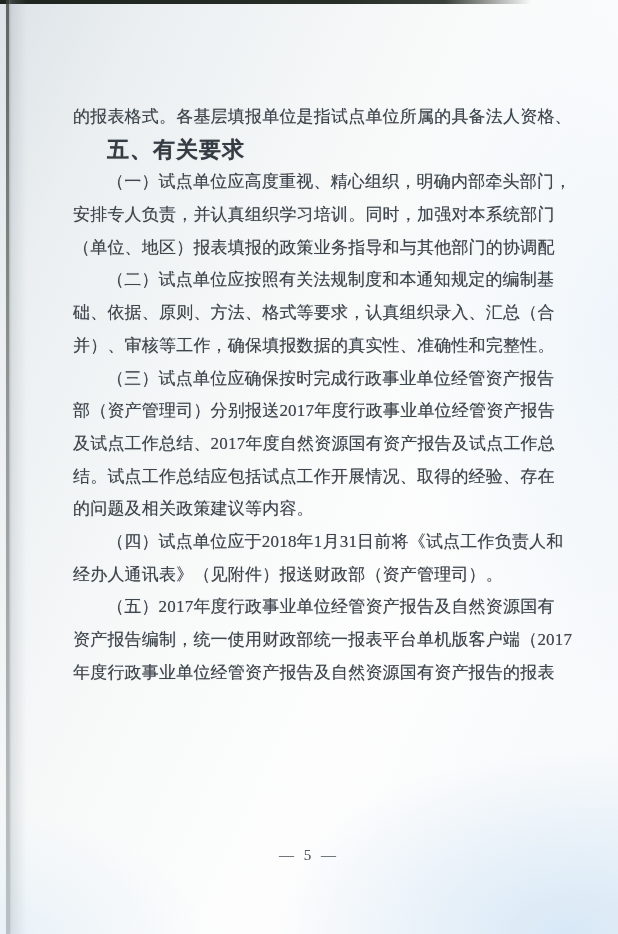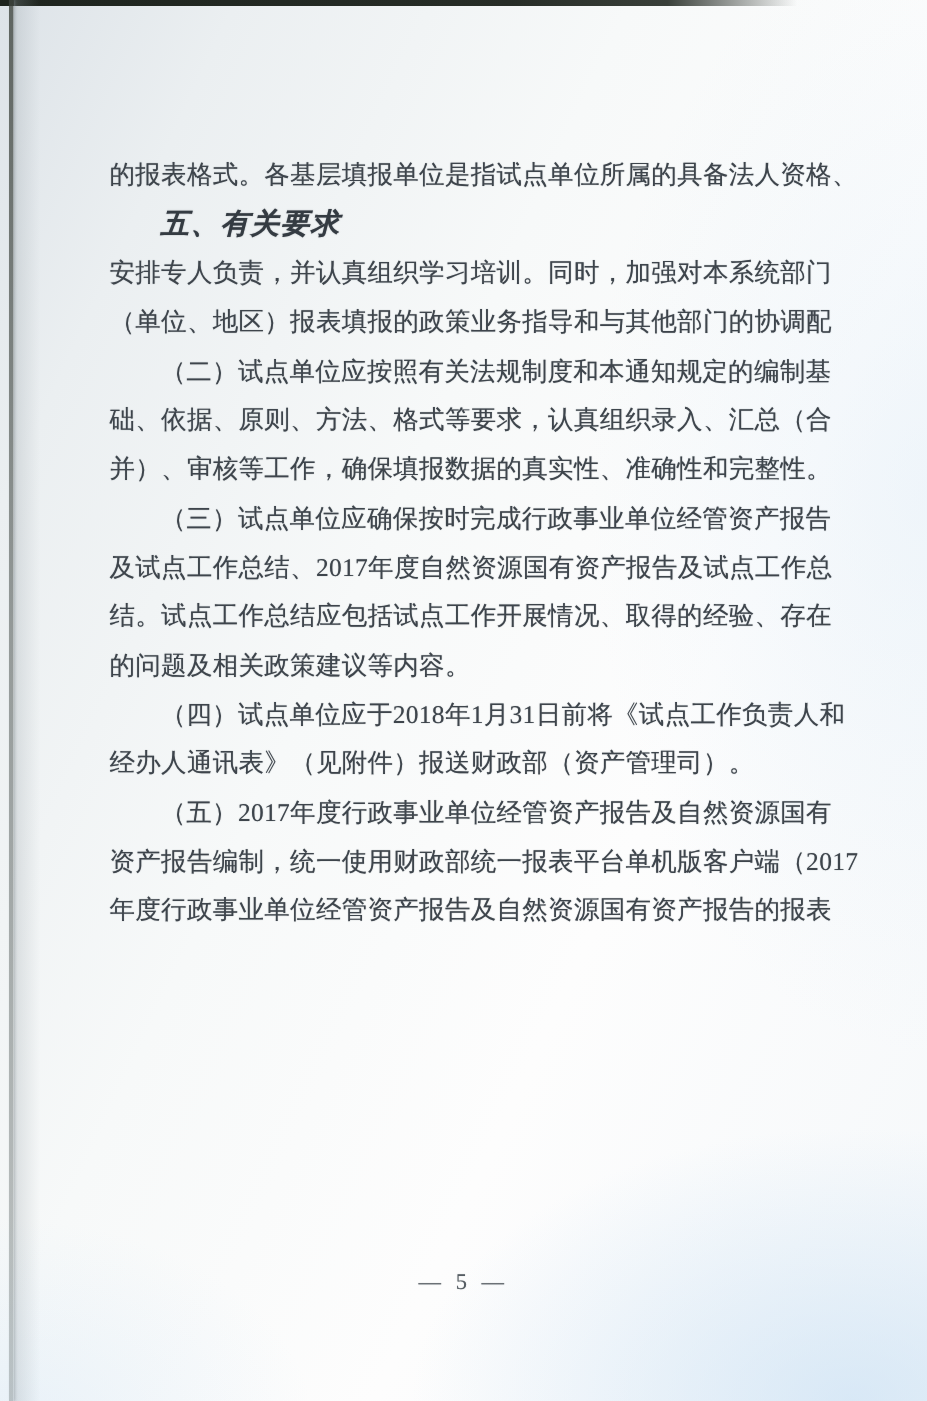--- a/index.html
+++ b/index.html
@@ -56,25 +56,24 @@
     height: 32.7px;
     line-height: 32.7px;
     white-space: nowrap;
   }
   .indent {
     padding-left: 34px;
   }
   .heading {
     font-family: "Liberation Sans", "DejaVu Sans", sans-serif;
     font-weight: 700;
-    font-size: 19px;
+    font-size: 22px;
     color: #343b42;
     letter-spacing: 1px;
     text-shadow: 0 0 0.8px rgba(52,59,66,0.6);
-    font-style: italic;
   }
   .page-number {
     position: absolute;
     left: 0; right: 0;
     top: 843px;
     height: 24px;
     line-height: 24px;
     text-align: center;
     color: #565d63;
     font-size: 15px;
@@ -87,26 +86,28 @@
 
 <div class="scan-page">
 
   <div class="top-scan-strip"></div>
   <div class="left-edge-line"></div>
   <div class="left-edge-band"></div>
 
   <div class="text-block">
     <div class="line">的报表格式。各基层填报单位是指试点单位所属的具备法人资格、</div>
     <div class="line heading indent">五、有关要求</div>
+    <div class="line indent">（一）试点单位应高度重视、精心组织，明确内部牵头部门，</div>
     <div class="line">安排专人负责，并认真组织学习培训。同时，加强对本系统部门</div>
     <div class="line">（单位、地区）报表填报的政策业务指导和与其他部门的协调配</div>
     <div class="line indent">（二）试点单位应按照有关法规制度和本通知规定的编制基</div>
     <div class="line">础、依据、原则、方法、格式等要求，认真组织录入、汇总（合</div>
     <div class="line">并）、审核等工作，确保填报数据的真实性、准确性和完整性。</div>
     <div class="line indent">（三）试点单位应确保按时完成行政事业单位经管资产报告</div>
+    <div class="line">部（资产管理司）分别报送2017年度行政事业单位经管资产报告</div>
     <div class="line">及试点工作总结、2017年度自然资源国有资产报告及试点工作总</div>
     <div class="line">结。试点工作总结应包括试点工作开展情况、取得的经验、存在</div>
     <div class="line">的问题及相关政策建议等内容。</div>
     <div class="line indent">（四）试点单位应于2018年1月31日前将《试点工作负责人和</div>
     <div class="line">经办人通讯表》（见附件）报送财政部（资产管理司）。</div>
     <div class="line indent">（五）2017年度行政事业单位经管资产报告及自然资源国有</div>
     <div class="line">资产报告编制，统一使用财政部统一报表平台单机版客户端（2017</div>
     <div class="line">年度行政事业单位经管资产报告及自然资源国有资产报告的报表</div>
   </div>
 

